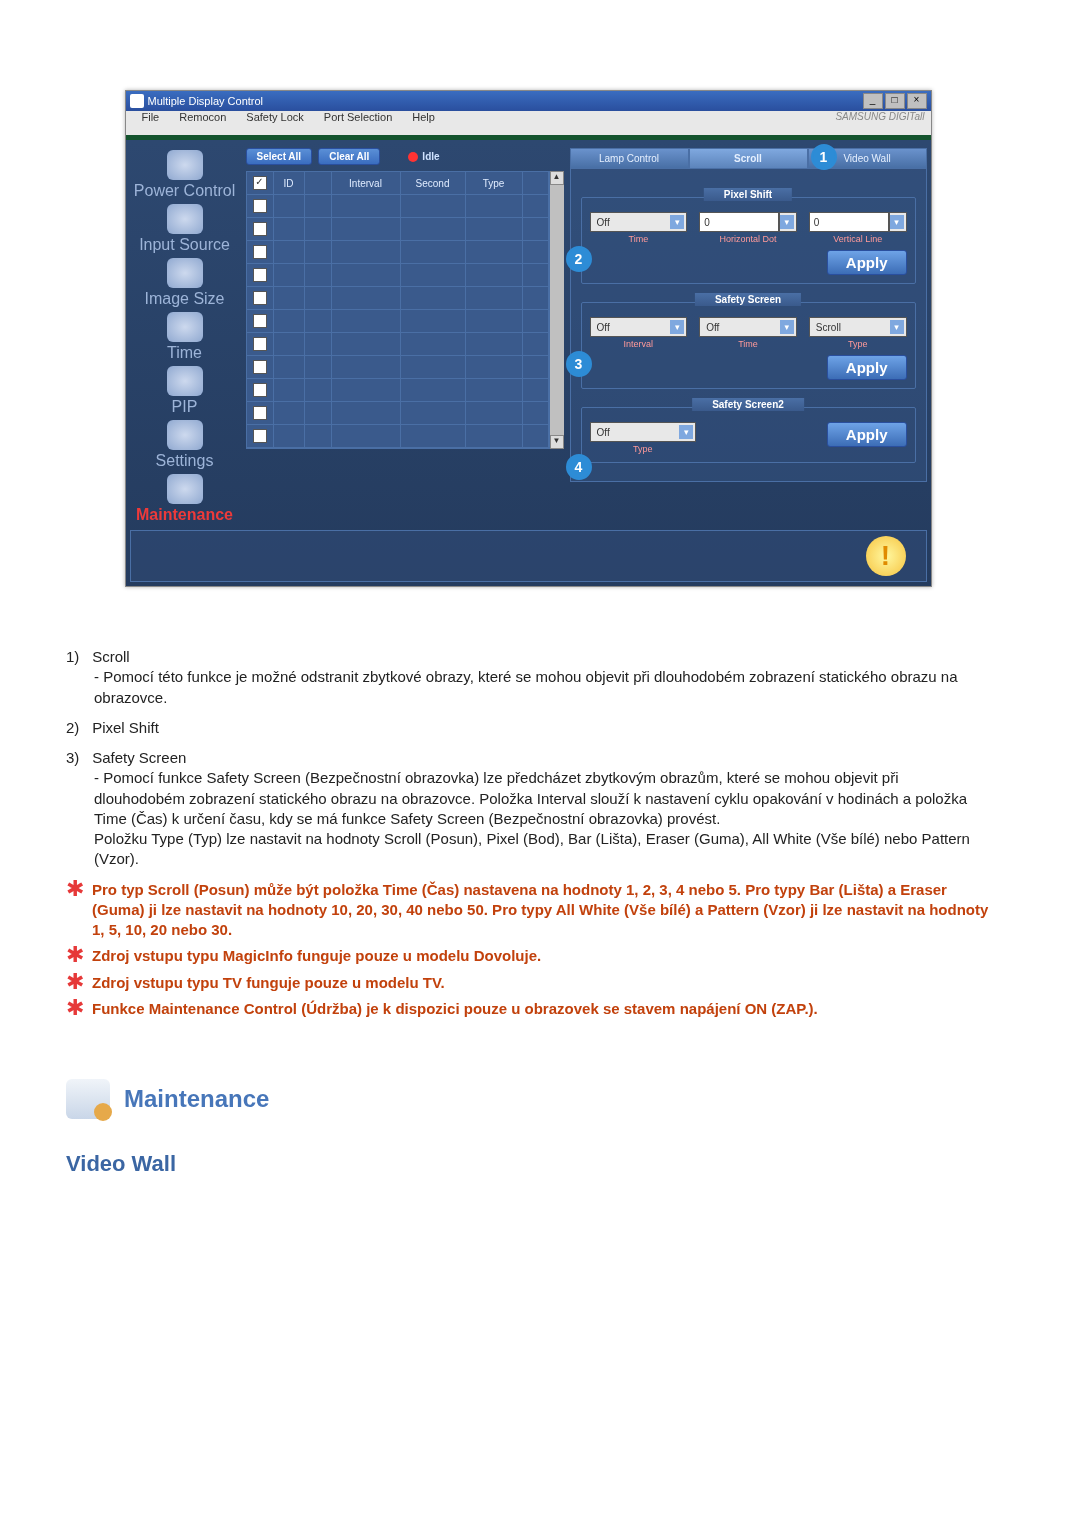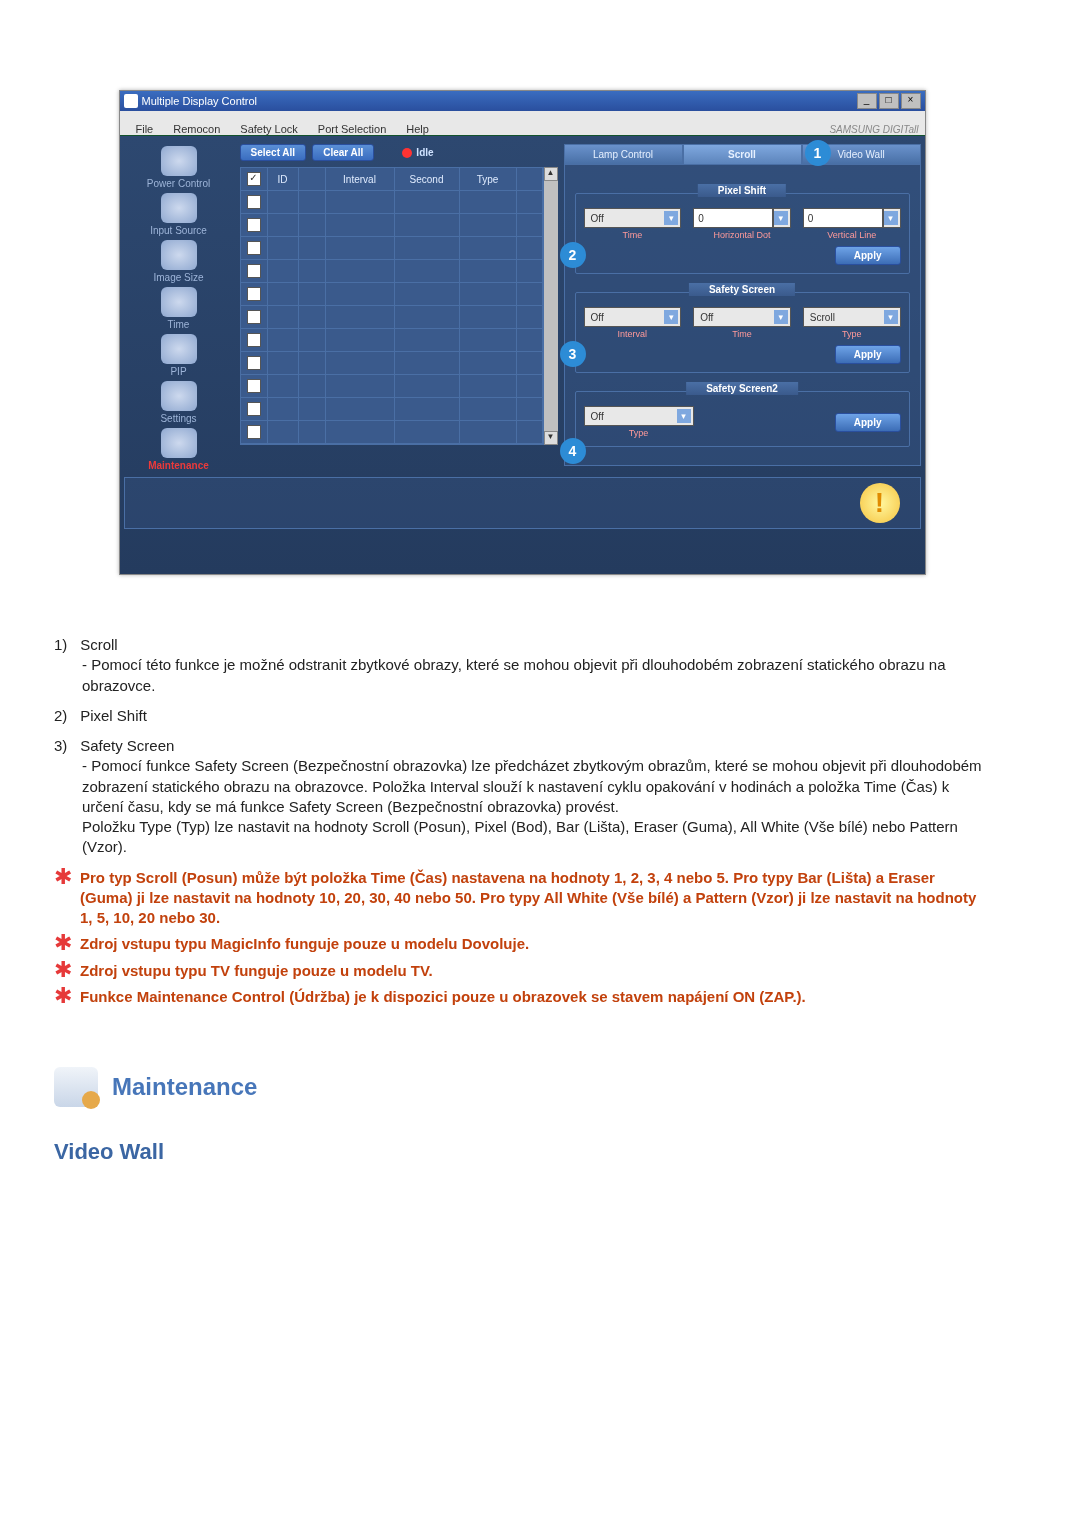--- a/index.html
+++ b/index.html
@@ -4,20 +4,21 @@
 <style>
   body {
     margin: 0;
     padding: 0;
     font-family: Arial, Helvetica, sans-serif;
     background: #fff;
     width: 1080px;
   }
   .page {
     padding: 90px 90px 40px 54px;
+    margin-left: 12px;
   }
   .app-window {
     width: 805px;
     margin: 0 auto 60px auto;
     border: 1px solid #888;
     box-shadow: 0 0 4px rgba(0,0,0,0.3);
     font-size: 11px;
   }
   .titlebar {
     background: linear-gradient(#3a6dc0, #2a4f9e);
@@ -43,23 +44,23 @@
     border: 1px solid #888;
     margin-left: 2px;
     display: inline-block;
     font-size: 10px;
     line-height: 12px;
     text-align: center;
     color: #000;
   }
   .menubar {
     background: #e8e8e8;
-    border-bottom: 1px solid #14532d;
-    display: flex;
-    align-items: flex-end;
+    border-bottom: 5px solid #14532d;
+    display: flex;
+    align-items: flex-start;
     height: 24px;
     padding: 0 6px;
   }
   .menubar .menuitem {
     padding: 0 10px;
     color: #333;
   }
   .menubar .brand {
     flex: 1;
     text-align: right;
@@ -81,21 +82,21 @@
   .sidebar {
     width: 110px;
     display: flex;
     flex-direction: column;
     gap: 4px;
     padding-top: 6px;
   }
   .sideitem {
     text-align: center;
     color: #9db4d8;
-    font-size: 10px;
+    font-size: 16px;
   }
   .sideitem.active { color: #ed3a3a; font-weight: bold; }
   .sideicon {
     width: 36px;
     height: 30px;
     margin: 0 auto 2px auto;
     background: radial-gradient(#cdd9ee, #8fa8d0);
     border-radius: 6px;
   }
   .center-col {
@@ -214,21 +215,21 @@
     transform: translateX(-50%);
     background: linear-gradient(#4a6fa5,#3a5a8c);
     color: #fff;
     font-size: 10px;
     font-weight: bold;
     padding: 1px 20px;
   }
   .controls-row {
     display: flex;
     gap: 12px;
-    align-items: center;
+    align-items: flex-start;
   }
   .sel {
     background: #e8e8e8;
     border: 1px solid #555;
     height: 18px;
     display: flex;
     align-items: center;
     padding: 0 2px;
     font-size: 10px;
   }
@@ -243,21 +244,21 @@
     display: flex;
     align-items: center;
     color:#333;
   }
   .sublabel { color: #ff9a9a; font-size: 9px; text-align: center; margin-top: 2px;}
   .col { display: flex; flex-direction: column; flex: 1; }
   .apply-btn {
     background: linear-gradient(#6ea3e7, #3c6db6);
     color: #fff;
     font-weight: bold;
-    font-size: 10px;
+    font-size: 15px;
     border: 1px solid #2a4f9e;
     padding: 3px 18px;
     border-radius: 3px;
     margin-left: auto;
     display: block;
   }
   .callout {
     width: 22px; height: 22px;
     border: 2px solid #2d8cd6;
     border-radius: 50%;

